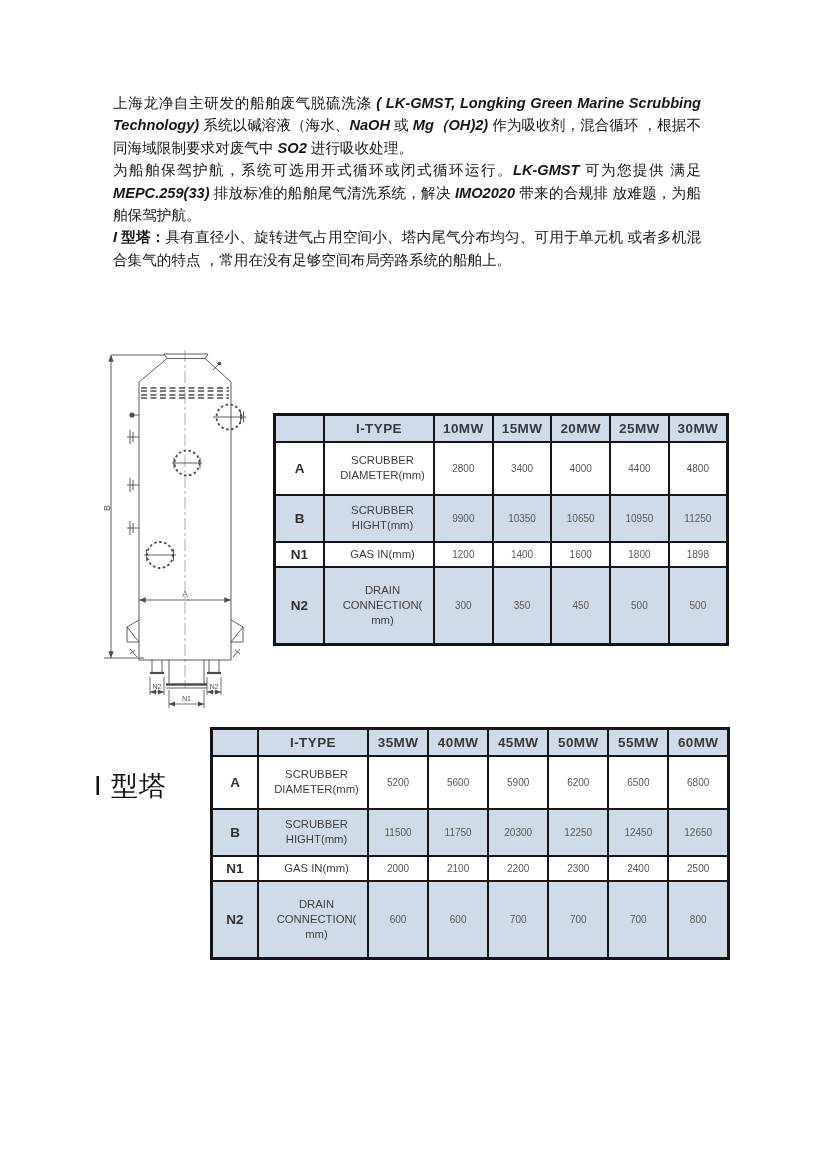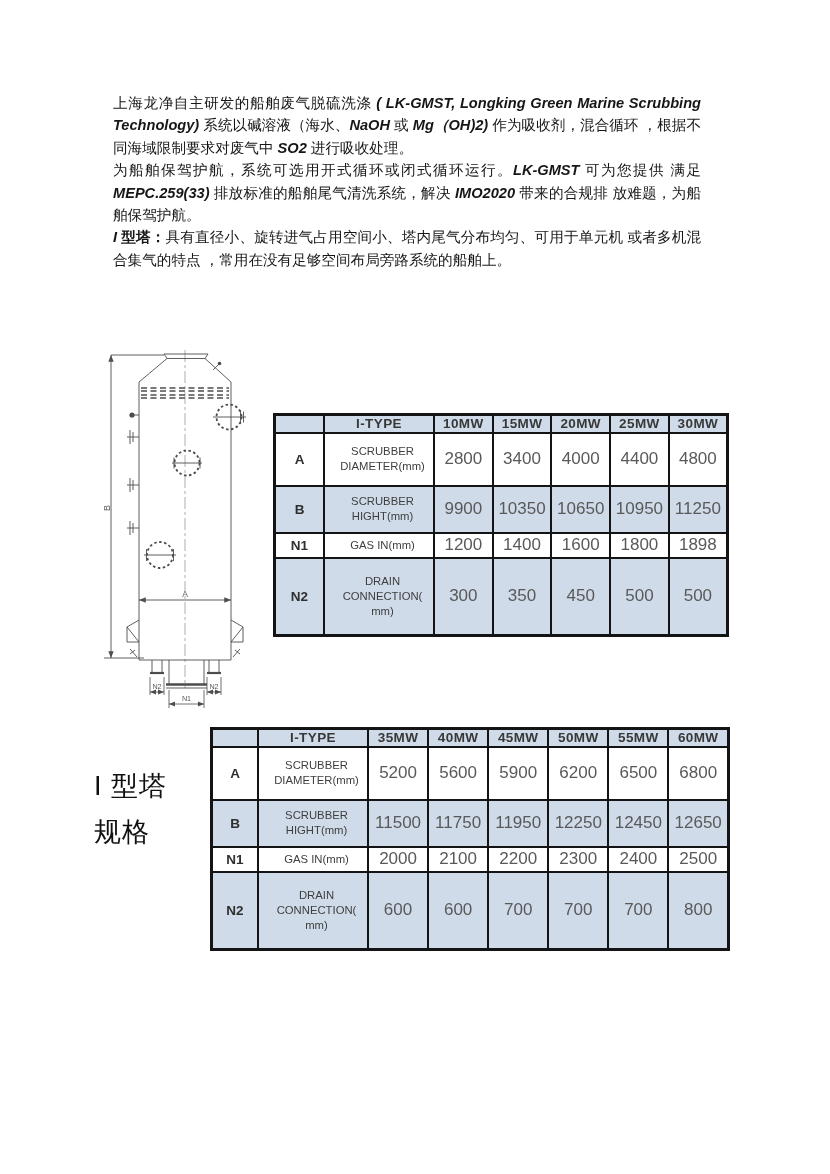--- a/index.html
+++ b/index.html
@@ -18,34 +18,34 @@
   .seg-cjk-bold{font-weight:bold;}
 
   
   .tbl-wrap{position:absolute;}
   .tbl1{left:273px;top:413px;}
   .tbl2{left:210px;top:727px;}
   table.spec-table{border-collapse:collapse;table-layout:fixed;border:3px solid #141414;background:#ffffff;}
   .tbl1 table{width:456px;}
   .tbl2 table{width:520px;}
   .spec-table td{border:2px solid #141414;text-align:center;vertical-align:middle;padding:0 2px;overflow:hidden;}
-  .spec-table tr:nth-child(1){height:18px;}
+  .spec-table tr:nth-child(1){height:27px;}
   .spec-table tr:nth-child(2){height:53px;}
   .spec-table tr:nth-child(3){height:47px;}
   .spec-table tr:nth-child(4){height:25px;}
   .spec-table tr:nth-child(5){height:78px;}
   .tbl1 tr:first-child td:nth-child(1){width:43px;}
   .tbl1 tr:first-child td:nth-child(2){width:104px;}
   .tbl2 tr:first-child td:nth-child(1){width:40px;}
   .tbl2 tr:first-child td:nth-child(2){width:104px;}
   tr.shaded td{background:#cfdbe9;}
   td.hcell{font-weight:bold;font-size:13.5px;color:#383838;letter-spacing:.4px;}
   td.rowlabel{font-weight:bold;font-size:13.5px;color:#2f2f2f;}
   td.desc{font-size:11.3px;color:#3e3e3e;line-height:1.32;padding-left:9px;}
-  td.val{font-size:17px;color:#595959;}
+  td.val{font-size:10px;color:#595959;}
 
   
   .side-caption{
     position:absolute;left:94px;top:763px;width:108px;text-align:left;
     font-size:27px;line-height:46px;color:#101010;font-weight:400;letter-spacing:1px;
   }
   
   .drawing{position:absolute;left:94px;top:336px;}
   .drawing text{font-family:"Liberation Sans","DejaVu Sans",sans-serif;fill:#5a5a5a;}
 </style>
@@ -265,21 +265,21 @@
             <td class="val">6800</td>
           </tr>
           <tr class="shaded">
             <td class="rowlabel">B</td>
             <td class="desc">
               <div>SCRUBBER</div>
               <div>HIGHT(mm)</div>
             </td>
             <td class="val">11500</td>
             <td class="val">11750</td>
-            <td class="val">11950</td>
+            <td class="val">20300</td>
             <td class="val">12250</td>
             <td class="val">12450</td>
             <td class="val">12650</td>
           </tr>
           <tr>
             <td class="rowlabel">N1</td>
             <td class="desc">
               <div>GAS IN(mm)</div>
             </td>
             <td class="val">2000</td>
@@ -302,16 +302,15 @@
             <td class="val">700</td>
             <td class="val">700</td>
             <td class="val">800</td>
           </tr>
         </tbody>
       </table>
     </div>
 
   <div class="side-caption">
     <div>I 型塔</div>
-    <div>规格</div>
   </div>
 
 </div>
 
 </body></html>

